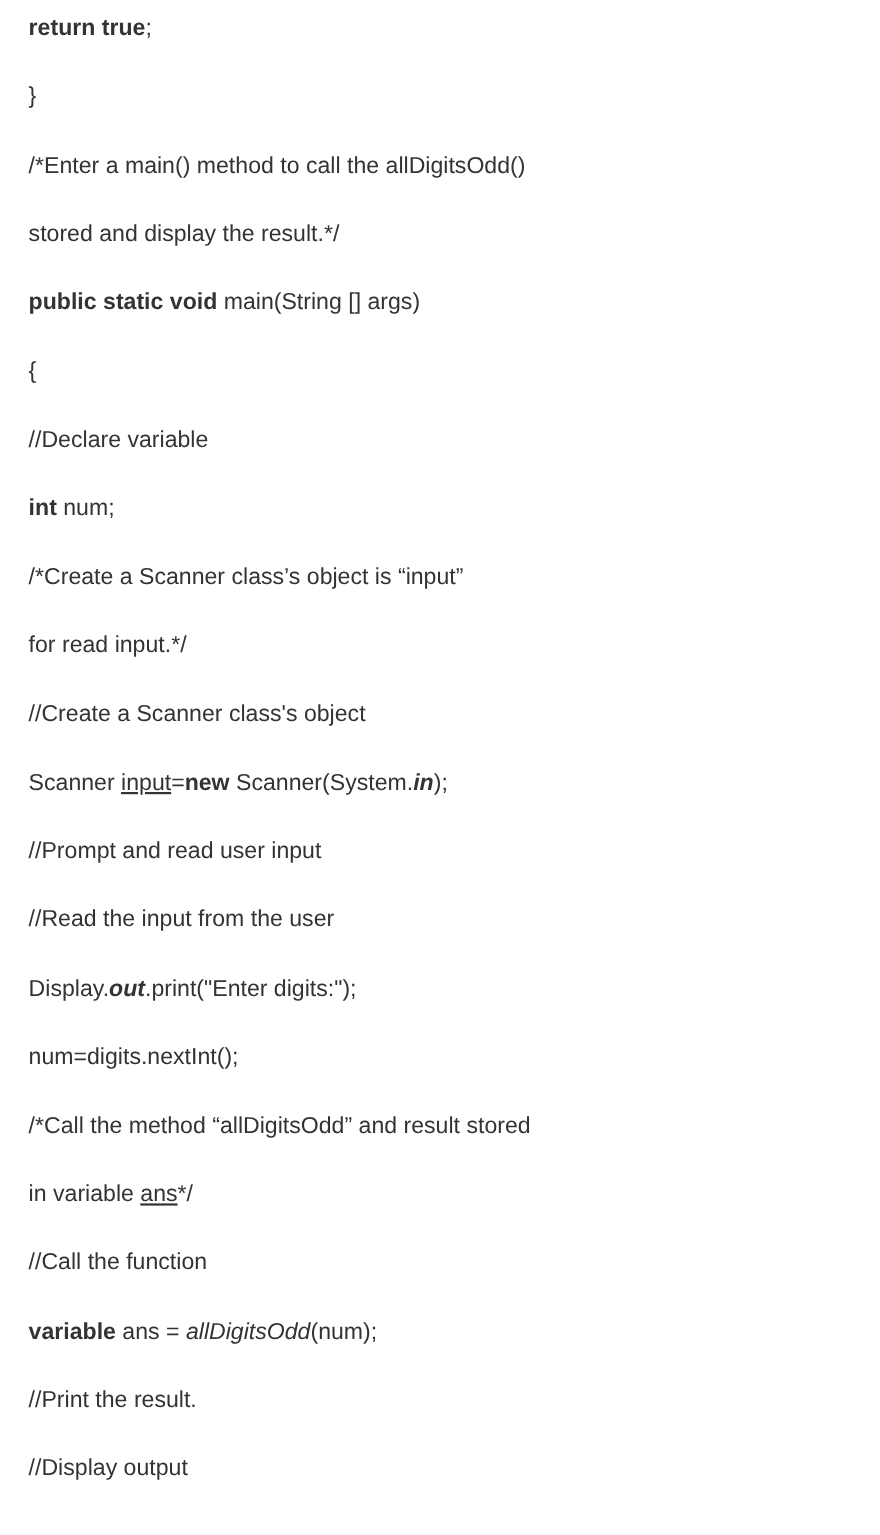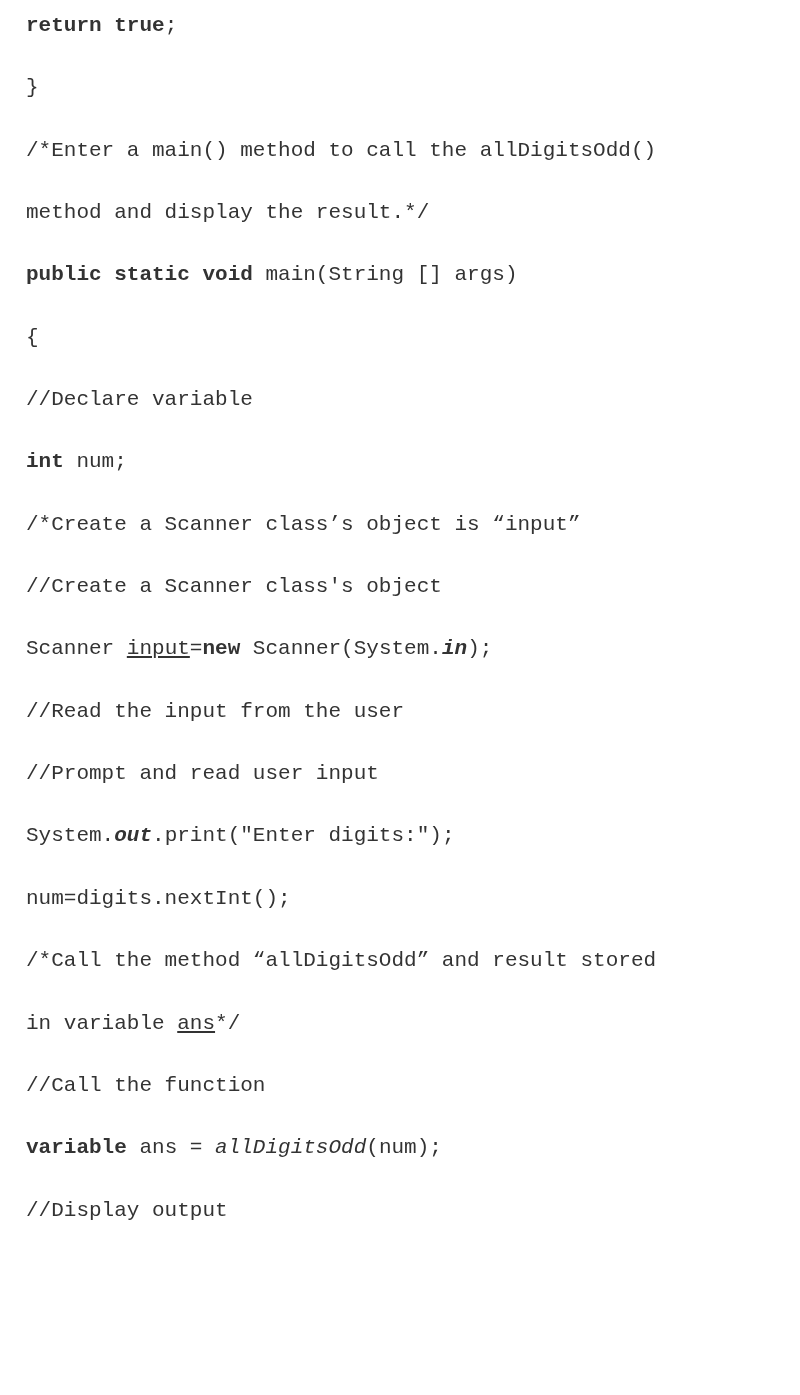--- a/index.html
+++ b/index.html
@@ -10,49 +10,50 @@
     font-size: 21px;
     color: #333333;
     width: 800px;
   }
   .container {
     padding: 12px 26px 20px 26px;
   }
   .line {
     margin: 0 0 34px 0;
     line-height: 1.35;
-    font-family: Liberation Mono, monospace;
   }
   .line:last-child {
     margin-bottom: 0;
   }
   .b { font-weight: bold; }
   .i { font-style: italic; }
   .u { text-decoration: underline; }
 </style>
 </head>
 <body>
 <div class="container">
 
 <div id="target">
       <p class="line"><span class="b">return true</span><span>;</span></p>
       <p class="line">}</p>
       <p class="line">/*Enter a main() method to call the allDigitsOdd()</p>
-      <p class="line">method and display the result.*/</p>
+      <p class="line">stored and display the result.*/</p>
       <p class="line"><span class="b">public static void</span><span> main(String [] args)</span></p>
       <p class="line">{</p>
       <p class="line">//Declare variable</p>
       <p class="line"><span class="b">int</span><span> num;</span></p>
       <p class="line">/*Create a Scanner class’s object is “input”</p>
+      <p class="line">for read input.*/</p>
       <p class="line">//Create a Scanner class's object</p>
       <p class="line"><span>Scanner </span><span class="u">input</span><span>=</span><span class="b">new</span><span> Scanner(System.</span><span class="b i">in</span><span>);</span></p>
+      <p class="line">//Prompt and read user input</p>
       <p class="line">//Read the input from the user</p>
-      <p class="line">//Prompt and read user input</p>
-      <p class="line"><span>System.</span><span class="b i">out</span><span>.print("Enter digits:");</span></p>
+      <p class="line"><span>Display.</span><span class="b i">out</span><span>.print("Enter digits:");</span></p>
       <p class="line">num=digits.nextInt();</p>
       <p class="line">/*Call the method “allDigitsOdd” and result stored</p>
       <p class="line"><span>in variable </span><span class="u">ans</span><span>*/</span></p>
       <p class="line">//Call the function</p>
       <p class="line"><span class="b">variable</span><span> ans = </span><span class="i">allDigitsOdd</span><span>(num);</span></p>
+      <p class="line">//Print the result.</p>
       <p class="line">//Display output</p>
     </div>
 
 </div>
 
 </body></html>

